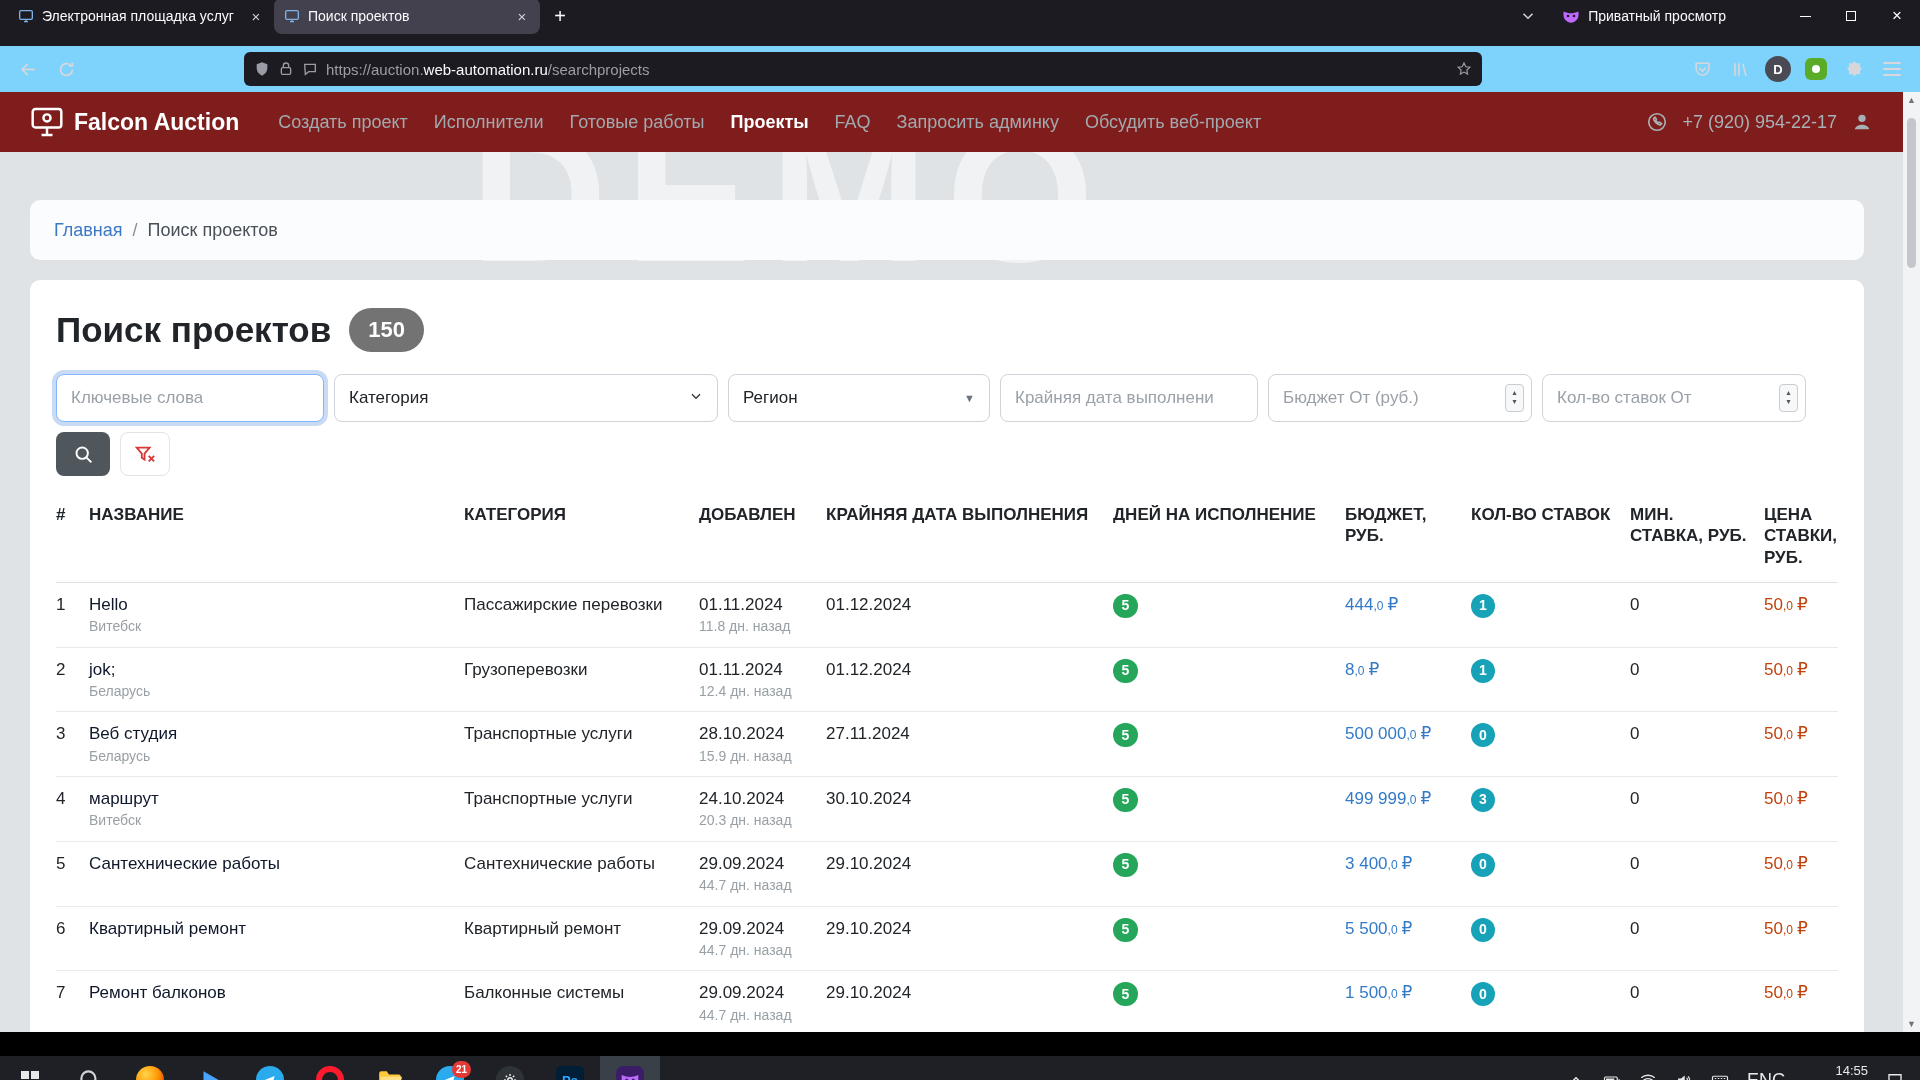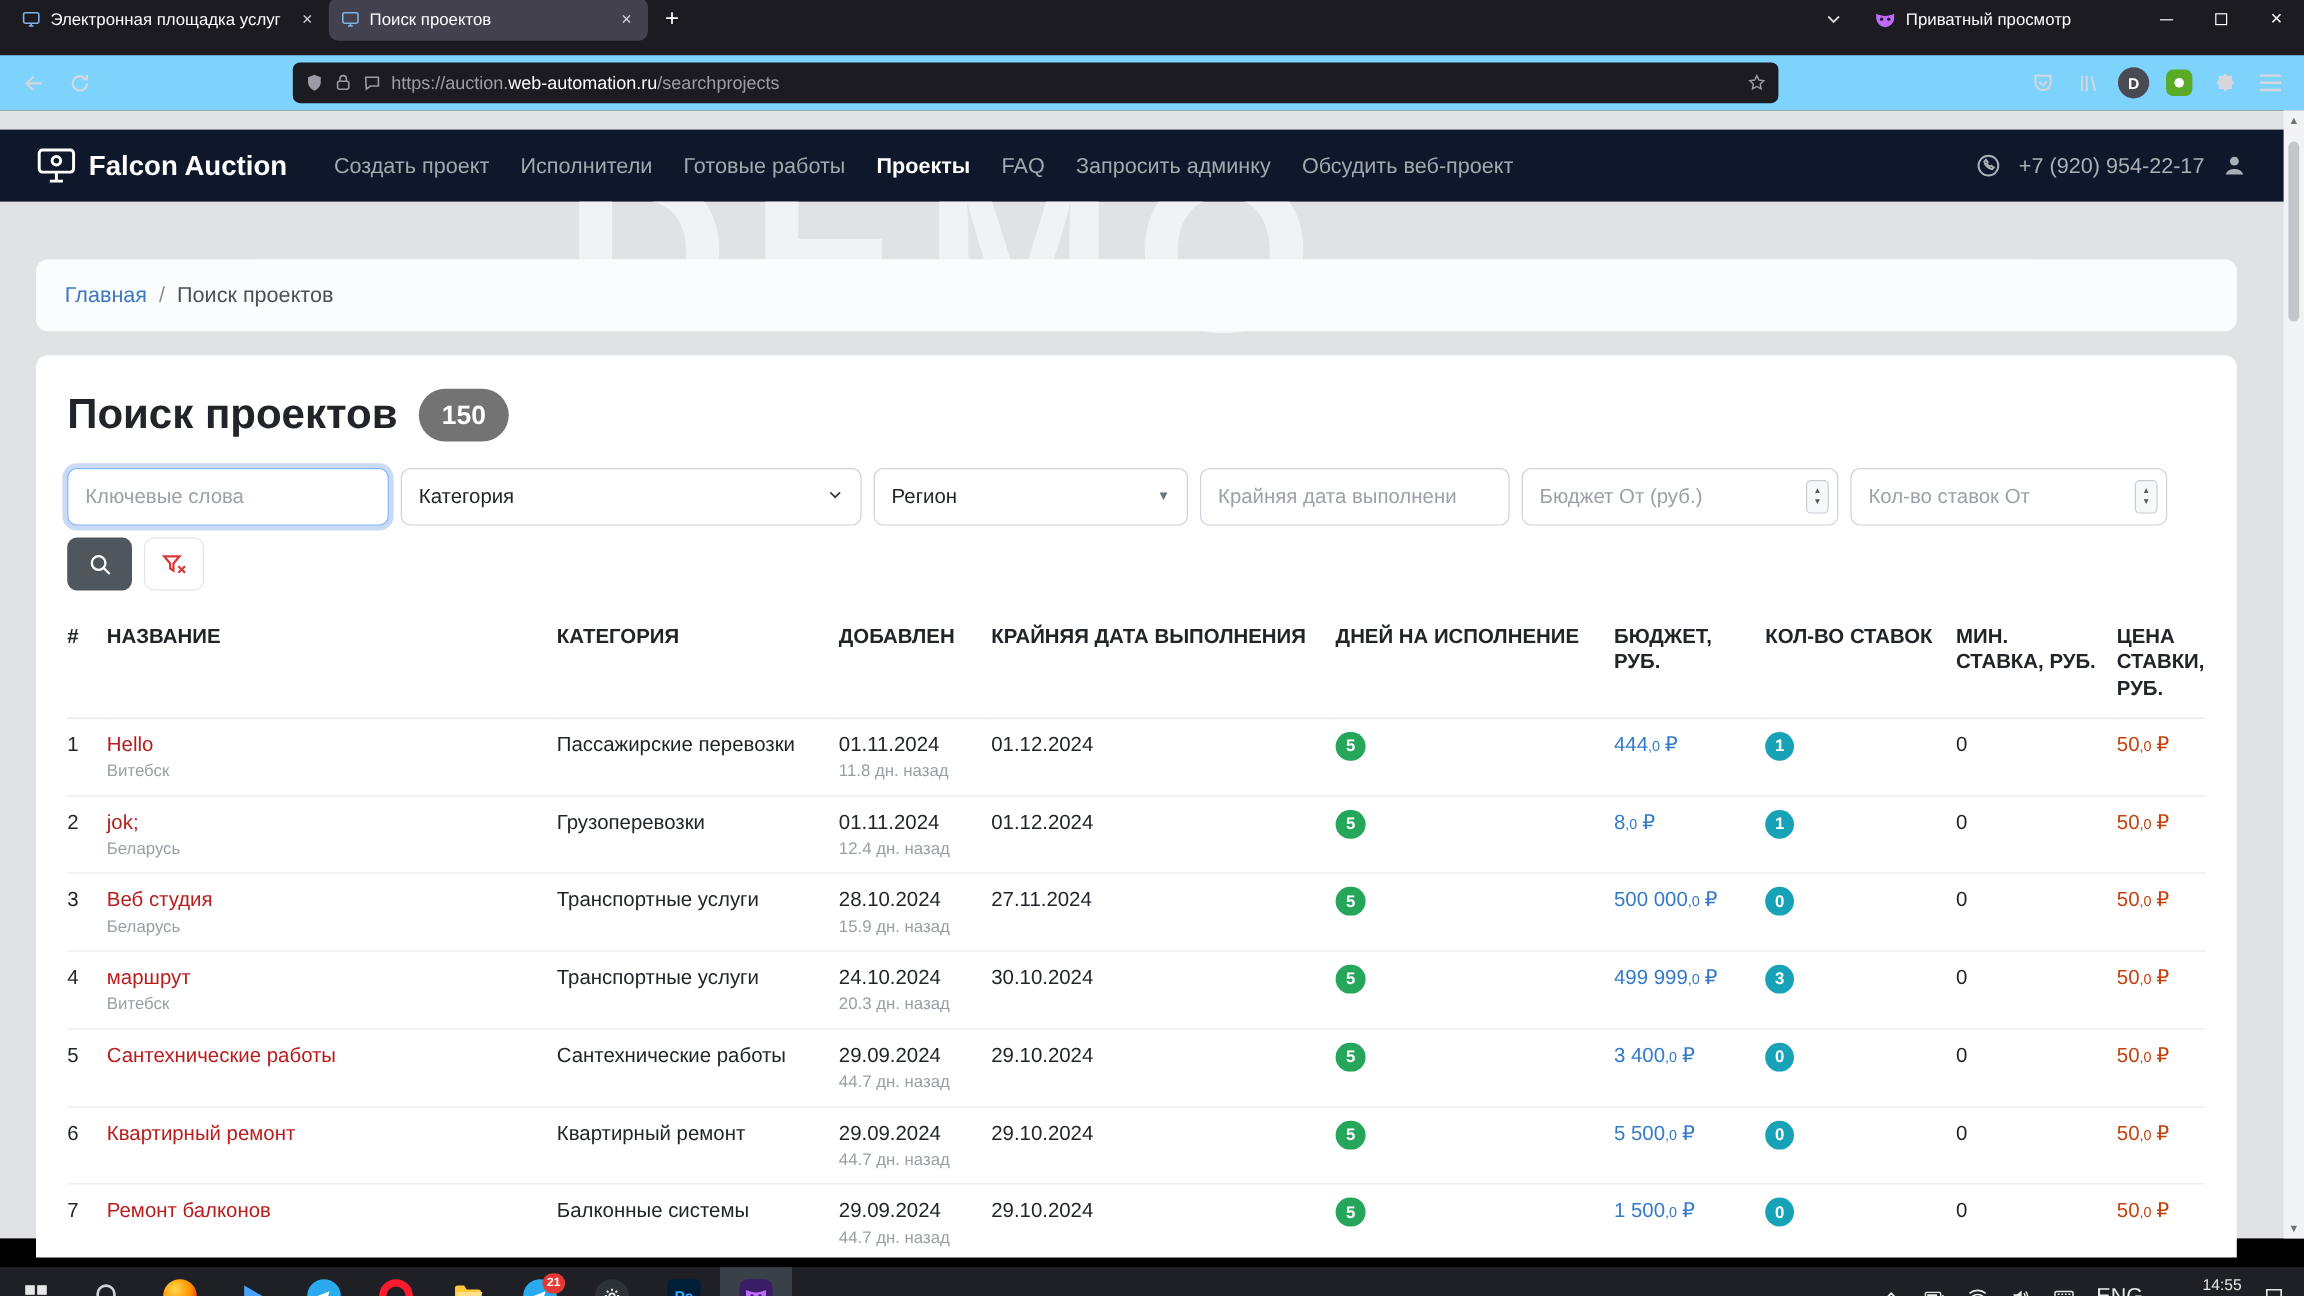--- a/index.html
+++ b/index.html
@@ -41,21 +41,21 @@
   .avatar-d { width:26px; height:26px; border-radius:50%; background:#4a4a55; color:#fff; font-size:13px; font-weight:700;
               display:flex; align-items:center; justify-content:center; }
   .ext-green { width:22px; height:22px; border-radius:6px; background:#5aab27; display:flex; align-items:center; justify-content:center; }
   .ext-green i { width:8px; height:8px; background:#fff; border-radius:50%; }
   .burger { width:18px; display:flex; flex-direction:column; gap:4px; }
   .burger i { height:2px; background:#d7d7db; border-radius:1px; }
 
   
   .viewport { position:relative; height:940px; flex:0 0 auto; background:#dfe3e6; }
 
-  .site-header { height:60px; background:#0f172a; display:flex; align-items:center; padding:0 47px 0 30px;margin-top:16px; }
+  .site-header { height:60px; background:#7f1d1d; display:flex; align-items:center; padding:0 47px 0 30px; }
   .brand { display:flex; align-items:center; gap:10px; color:#fff; font-size:23px; font-weight:600; }
   .brand svg { width:34px; height:30px; }
   .mainnav { display:flex; align-items:center; margin-left:26px; }
   .mainnav a { color:#a2a9ae; font-size:18px; padding:0 13px; text-decoration:none; cursor:pointer; white-space:nowrap; }
   .mainnav a.active { color:#fff; font-weight:700; }
   .hdr-right { margin-left:auto; display:flex; align-items:center; gap:14px; color:#a9b0b5; font-size:18px; }
   .hdr-right svg { width:22px; height:22px; }
 
   .page { position:relative; height:880px; overflow:hidden; }
   .watermark { position:absolute; top:-52px; left:470px; font-size:190px; font-weight:700; line-height:1;
@@ -99,21 +99,21 @@
 
   
   table.projects { width:100%; border-collapse:collapse; margin-top:16px; table-layout:fixed; }
   .projects th { text-align:left; vertical-align:top; font-size:17px; font-weight:700; color:#212529;
                  padding:12px 8px 14px 0; white-space:pre-line; line-height:1.25; }
   .projects td { vertical-align:top; padding:11px 8px 11px 0; font-size:17px; color:#212529; line-height:1.25; }
   .projects thead tr { border-bottom:1px solid #dfe3e6; }
   .projects tbody tr { border-bottom:1px solid #e8ebed; }
   .c0 { width:33px; } .c1 { width:375px; } .c2 { width:235px; } .c3 { width:127px; } .c4 { width:287px; }
   .c5 { width:232px; } .c6 { width:126px; } .c7 { width:159px; } .c8 { width:134px; } .c9 { width:auto; }
-  .proj-link { color:#b91c1c; text-decoration:none; cursor:pointer; }
+  .proj-link { color:#0f172a; text-decoration:none; cursor:pointer; }
   .sub { font-size:14px; color:#98a0a5; margin-top:3px; }
   .badge-days { display:inline-flex; min-width:25px; height:24px; padding:0 7px; background:#26a65b; color:#fff;
                 border-radius:12px; font-size:14px; font-weight:700; align-items:center; justify-content:center; }
   .badge-bids { display:inline-flex; min-width:24px; height:24px; padding:0 6px; background:#17a2b8; color:#fff;
                 border-radius:12px; font-size:14px; font-weight:700; align-items:center; justify-content:center; }
   .money .frac { font-size:12px; }
   .money .cur { margin-left:4px; }
   .money.blue { color:#337ac7; }
   .money.green { color:#c2410c; }
 

